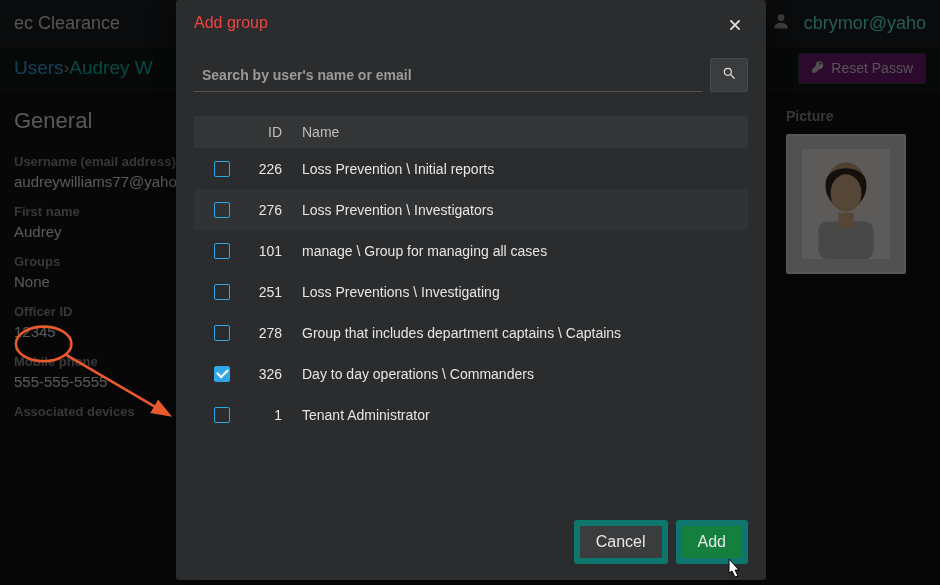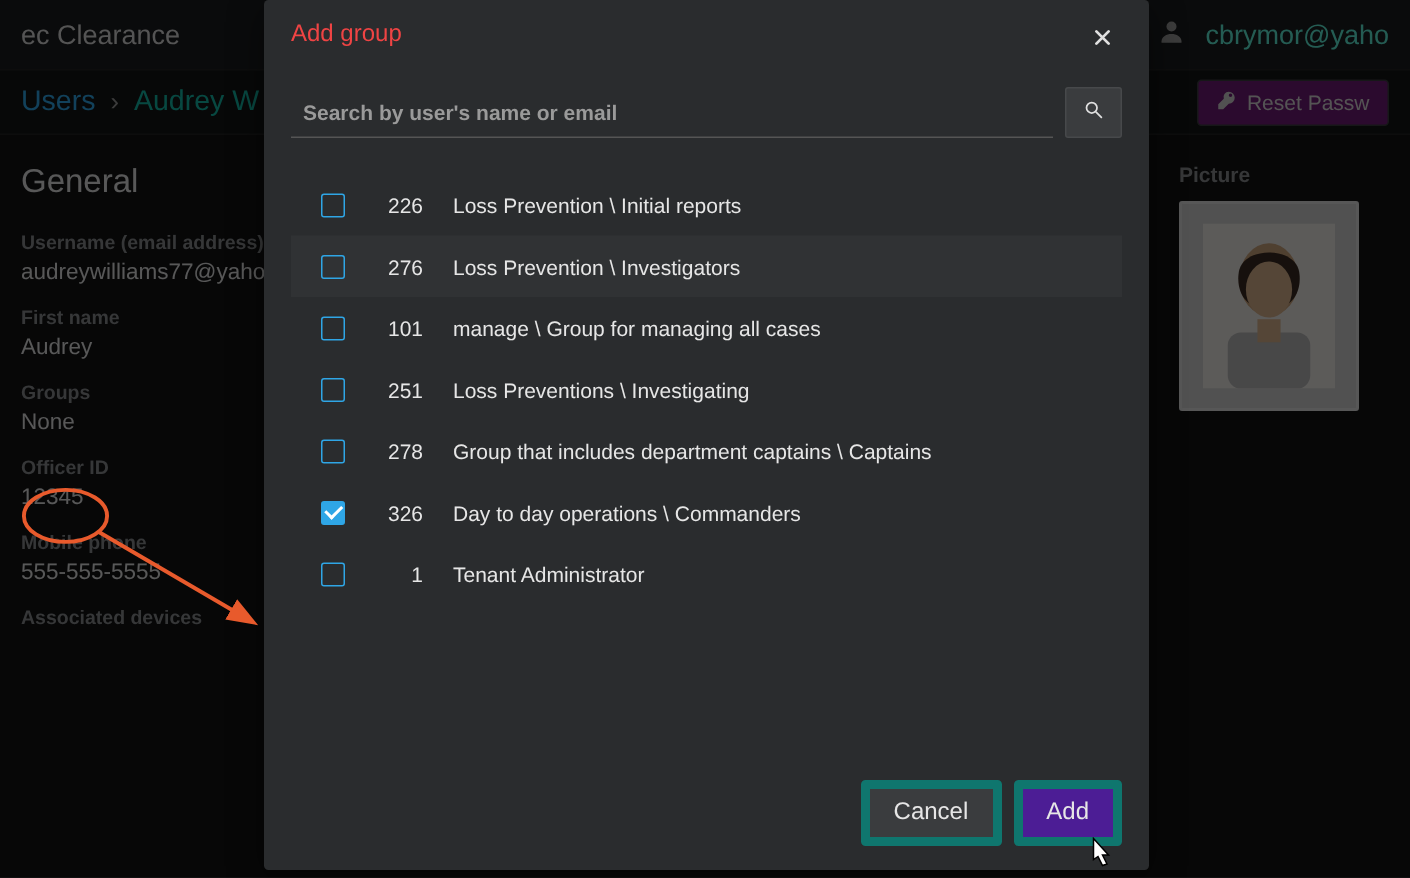--- a/index.html
+++ b/index.html
@@ -45,21 +45,20 @@
     align-items: center;
     justify-content: space-between;
     padding: 0 14px;
     background: #141617;
     border-top: 1px solid #222;
     border-bottom: 1px solid #222;
   }
   .breadcrumb {
     display: flex;
     align-items: center;
-    gap: 10px;
     font-size: 19px;
   }
   .breadcrumb .crumb-link { color: #2fa6e6; cursor: pointer; }
   .breadcrumb .chev { color: #9a9a9a; font-size: 17px; }
   .breadcrumb .crumb-current { color: #14b8a6; }
   .resetpw {
     background: #701a75;
     color: #d6d6d6;
     border: 1px solid #3a3c3e;
     border-radius: 3px;
@@ -207,21 +206,21 @@
   .btn {
     background: #3a3c3e;
     color: #e6e6e6;
     border: 6px solid #0f766e;
     border-radius: 3px;
     padding: 7px 16px;
     font-size: 16px;
     cursor: pointer;
     text-align: center;
   }
-  .btn.primary { background: #4c1d95; }
+  .btn.primary { background: #15803d; }
   .cursor {
     position: absolute;
     left: 726px;
     top: 558px;
     width: 18px;
     height: 22px;
     pointer-events: none;
   }
   .cursor svg { width: 18px; height: 22px; }
   
@@ -321,20 +320,25 @@
       <span>
         <svg viewBox="0 0 24 24">
             <circle cx="10" cy="10" r="6" fill="none" stroke="#e0e0e0" stroke-width="2"></circle>
             <line x1="15" y1="15" x2="21" y2="21" stroke="#e0e0e0" stroke-width="2" stroke-linecap="round"></line>
           </svg>
       </span>
     </span>
   </div>
 
   <div class="table">
+    <div class="thead">
+      <span class="col-check"></span>
+      <span class="col-id">ID</span>
+      <span class="col-name">Name</span>
+    </div>
     <div class="tbody" id="group-tbody">
         <div class="row">
           <span class="col-check">
             <span class="chk"></span>
           </span>
           <span class="col-id">226</span>
           <span class="col-name">Loss Prevention \ Initial reports</span>
         </div>
         <div class="row hover">
           <span class="col-check">

